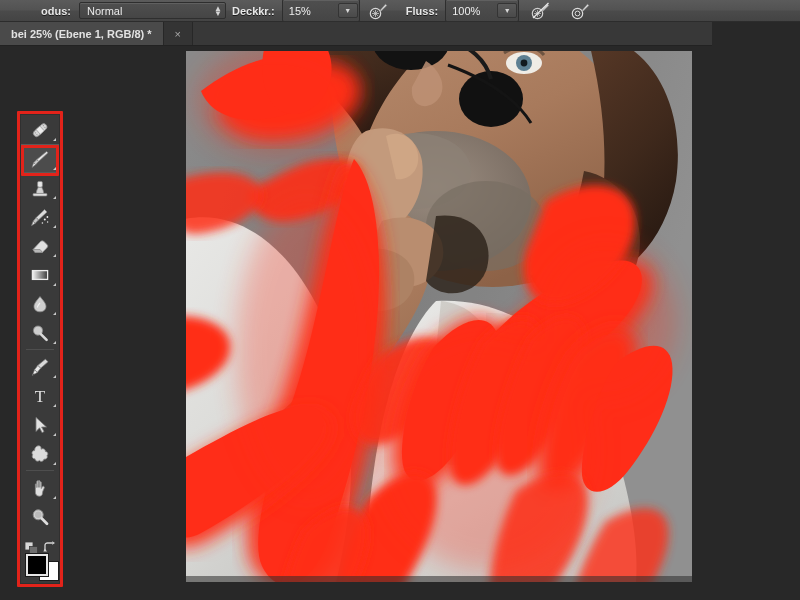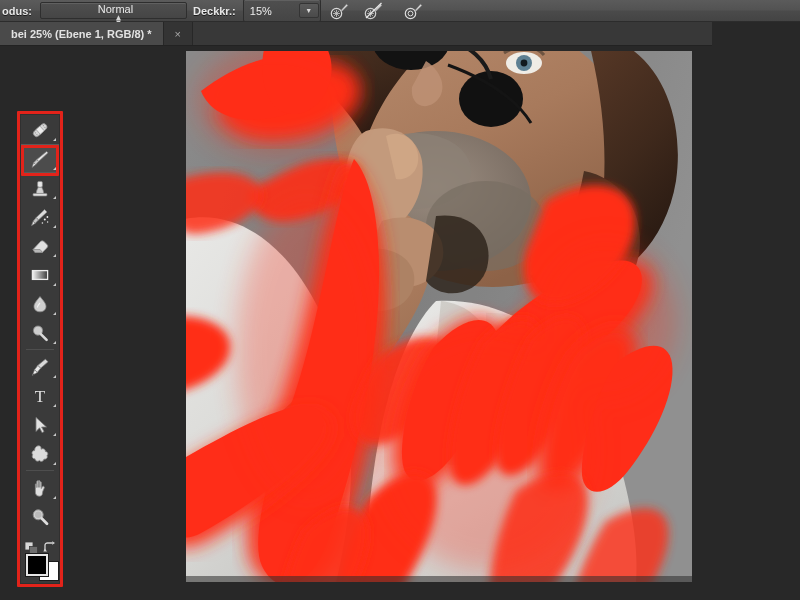--- a/index.html
+++ b/index.html
@@ -9,21 +9,21 @@
     font-family:"Liberation Sans", sans-serif;
     -webkit-font-smoothing:antialiased;
   }
   #app { position:relative; width:800px; height:600px; background:#282828; }
 
   
   .options-bar {
     position:absolute; left:0; top:0; width:800px; height:22px;
     background:linear-gradient(to bottom,#5b5b5b 0%,#535353 45%,#4a4a4a 55%,#444 100%);
     border-bottom:1px solid #2c2c2c;
-    display:flex; align-items:center;
+    display:flex; align-items:center;padding-left:39px;
   }
   .opt-label {
     color:#e8e8e8; font-size:11px; font-weight:bold; white-space:nowrap;
     text-shadow:0 1px 0 #1c1c1c;
   }
   .select-box {
     height:17px; background:linear-gradient(to bottom,#4f4f4f,#454545);
     border:1px solid #2e2e2e; border-radius:2px;
     display:flex; align-items:center; justify-content:space-between;
     padding:0 3px 0 7px; color:#e9e9e9; font-size:11px;
@@ -108,21 +108,21 @@
 </style>
 </head>
 <body>
 
 <div id="app">
 
   <div class="options-bar">
 
     <div style="display:flex;align-items:center;margin-left:2px;">
       <span class="opt-label">odus:</span>
-      <div class="select-box" style="width:147px;margin-left:8px;flex-direction:column;">
+      <div class="select-box" style="width:147px;margin-left:8px;">
         <span>Normal</span>
         <span class="updown">
             <span>▲</span>
             <span>▼</span>
           </span>
       </div>
     </div>
 
     <div style="display:flex;align-items:center;margin-left:6px;">
       <span class="opt-label">Deckkr.:</span>
@@ -133,20 +133,27 @@
     </div>
 
     <div class="icon-btn" style="margin-left:6px;">
       <svg class="ico" width="19" height="19" viewBox="0 0 19 19">
         <circle cx="6.5" cy="12.5" r="5.2" fill="none" stroke="#d9d9d9" stroke-width="1.2"></circle>
         <path d="M3 12.5 h7 M6.5 9 v7 M4.1 10.1 l4.8 4.8 M8.9 10.1 l-4.8 4.8" stroke="#c9c9c9" stroke-width=".8"></path>
         <path d="M11 9.5 L16.5 3.2 L17.8 4.4 L12 10.2 Z" fill="#d9d9d9" stroke="#8e8e8e" stroke-width=".6"></path>
       </svg>
     </div>
 
+    <div style="display:flex;align-items:center;margin-left:14px;">
+      <span class="opt-label">Fluss:</span>
+      <div class="numfield" style="width:74px;margin-left:7px;justify-content:space-between;">
+        <span class="val">100%</span>
+        <span class="drop-btn">▼</span>
+      </div>
+    </div>
 
     <div class="icon-btn" style="margin-left:8px;">
       <svg class="ico" width="19" height="19" viewBox="0 0 19 19">
         <circle cx="6.5" cy="12.5" r="5.2" fill="none" stroke="#cfcfcf" stroke-width="1.2"></circle>
         <path d="M3 12.5 h7 M6.5 9 v7 M4.1 10.1 l4.8 4.8 M8.9 10.1 l-4.8 4.8" stroke="#bdbdbd" stroke-width=".8"></path>
         <path d="M11 9.5 L16.5 3.2 L17.8 4.4 L12 10.2 Z" fill="#cfcfcf" stroke="#8e8e8e" stroke-width=".6"></path>
         <path d="M2 17 L17.5 2" stroke="#e6e6e6" stroke-width="1.3"></path>
       </svg>
     </div>
 

